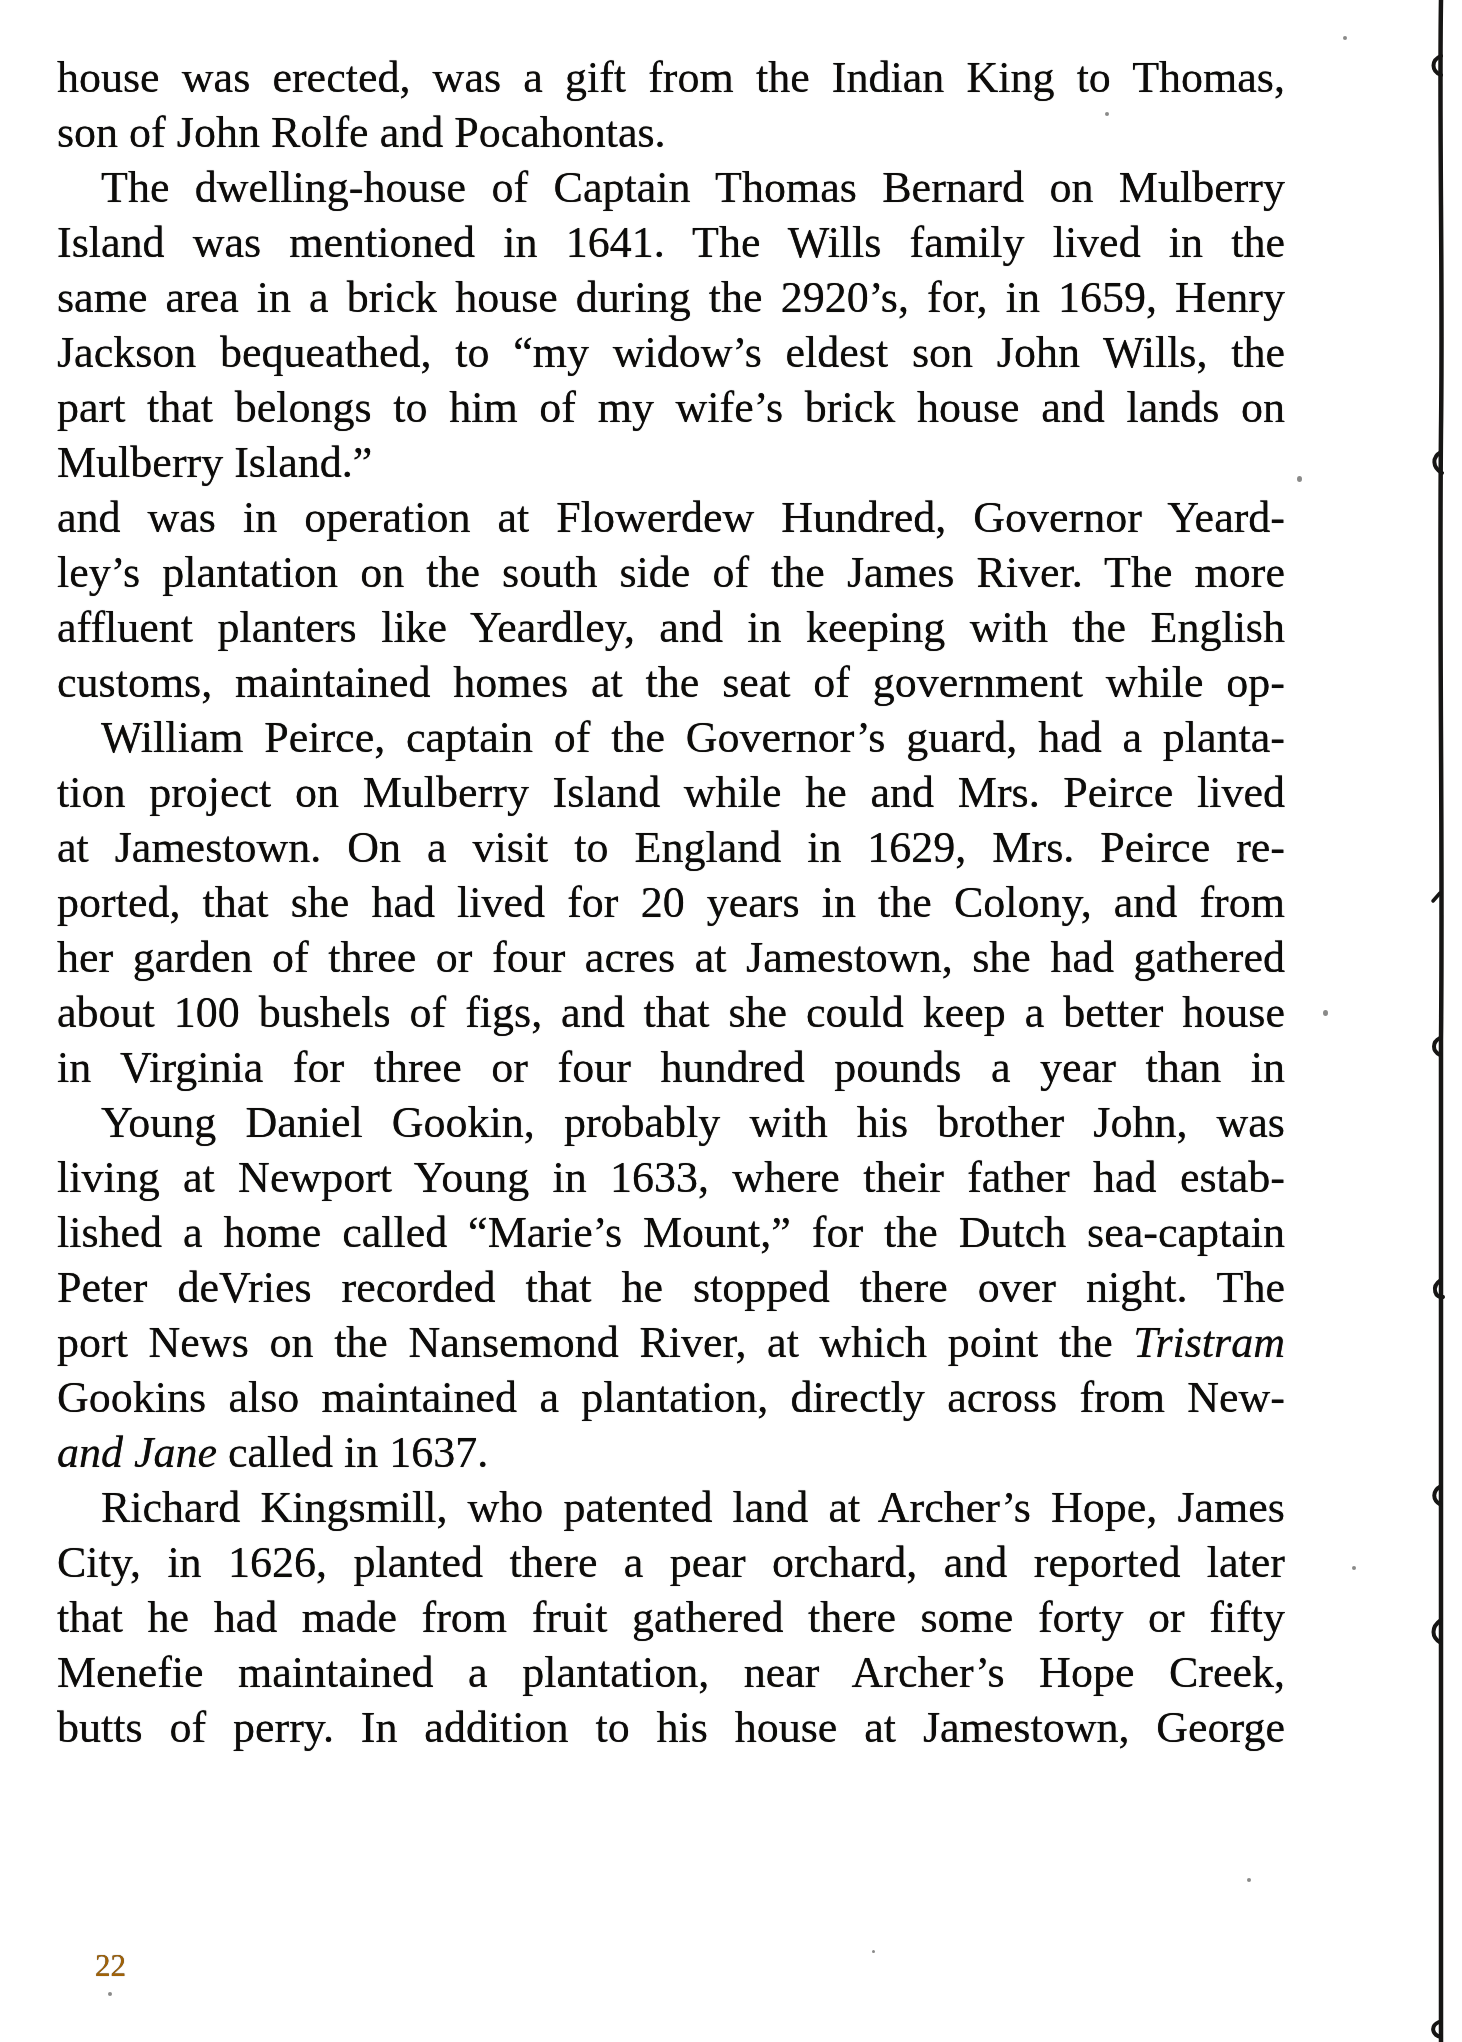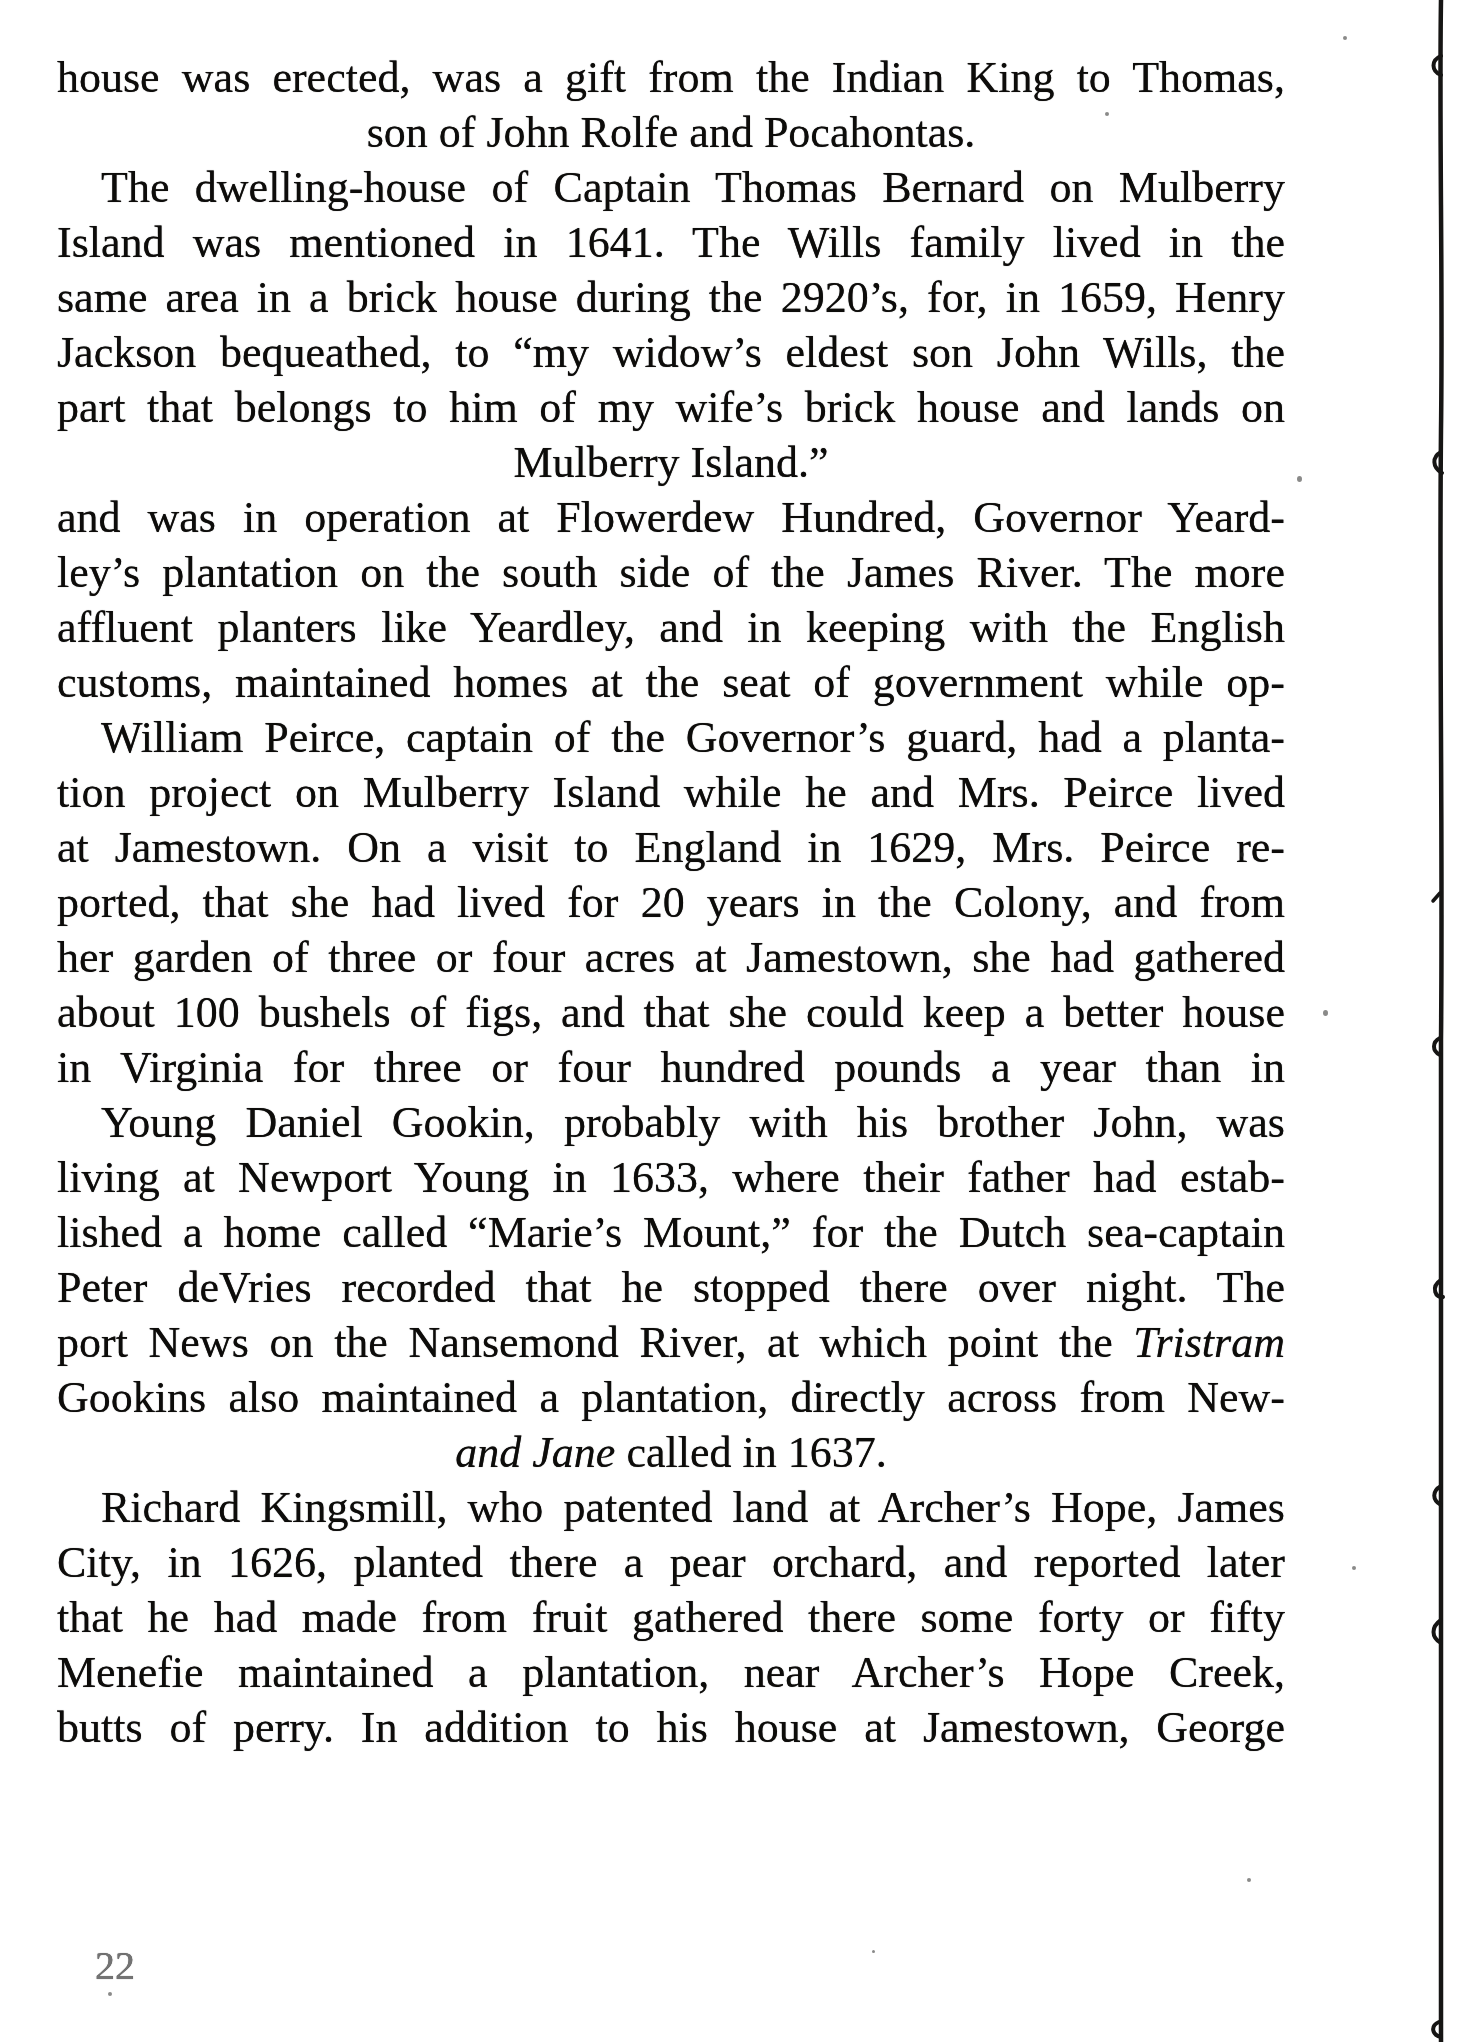--- a/index.html
+++ b/index.html
@@ -27,35 +27,35 @@
     font-size: 44px;
     color: #0d0c0a;
     overflow: hidden;
     text-shadow: 0 0 0.7px rgba(10,10,10,0.85);
   }
   .line.j {
     text-align: justify;
     text-align-last: justify;
   }
   .line.l {
-    text-align: center;
+    text-align: left;
   }
   .line.ind {
     text-indent: 44px;
   }
   .it {
     font-style: italic;
   }
   .page-number {
     position: absolute;
     left: 95px;
     top: 1938px;
-    font-size: 40px;
+    font-size: 31px;
     line-height: 55px;
-    color: #737373;
+    color: #a16207;
     text-shadow: 0 0 0.7px rgba(10,10,10,0.85);
   }
   .binding-svg {
     position: absolute;
     left: 1420px;
     top: 0;
     width: 42px;
     height: 2042px;
   }
   .speck {

